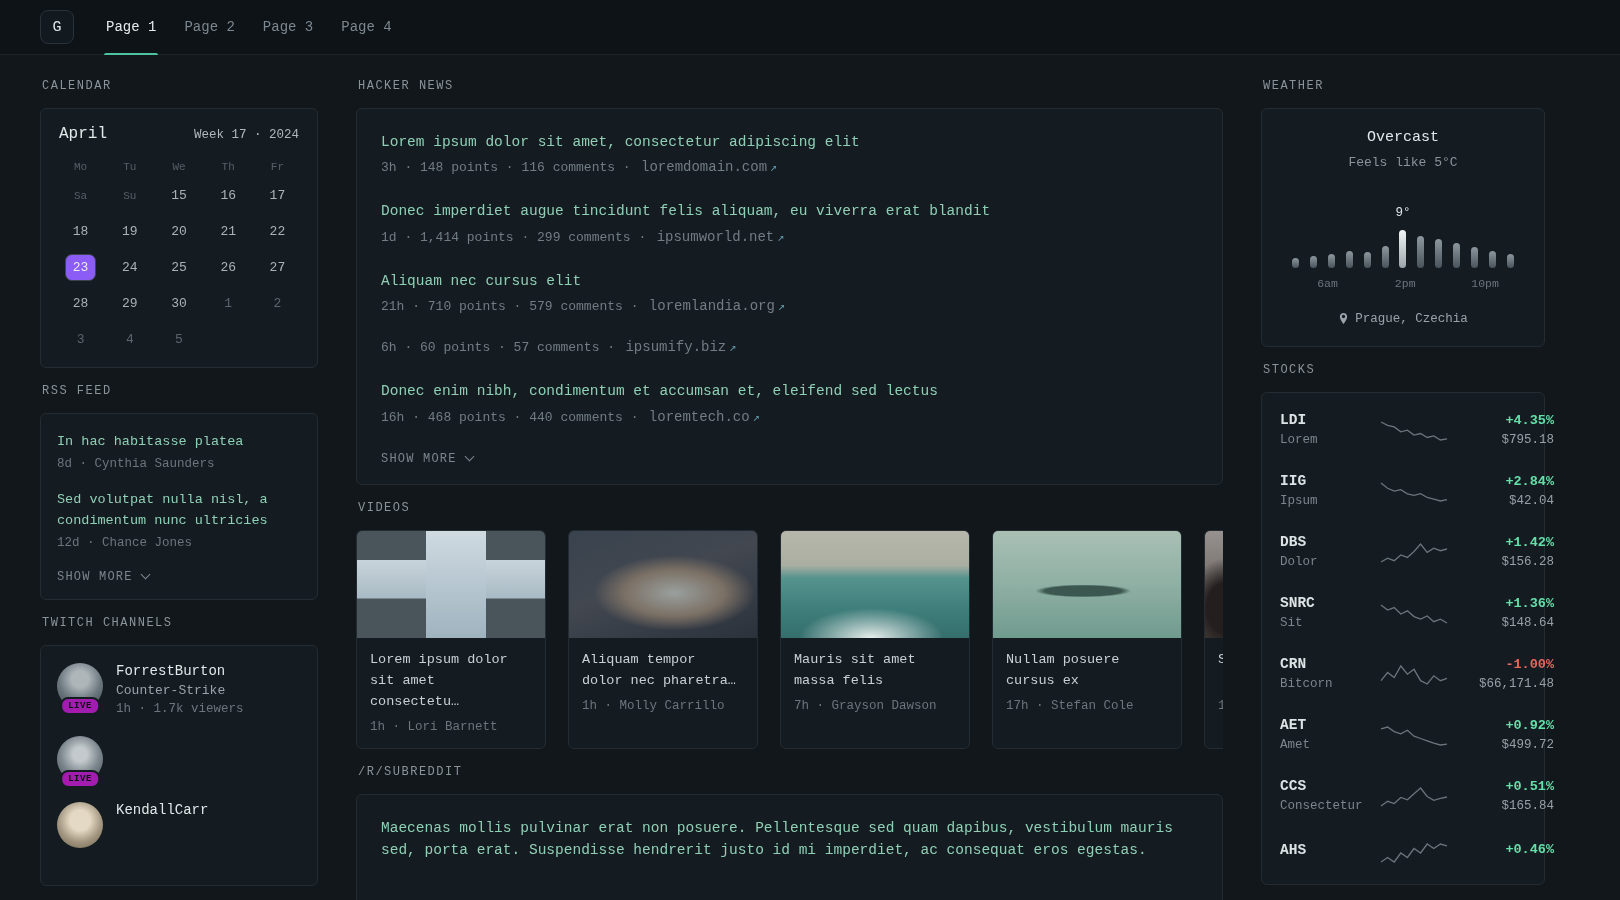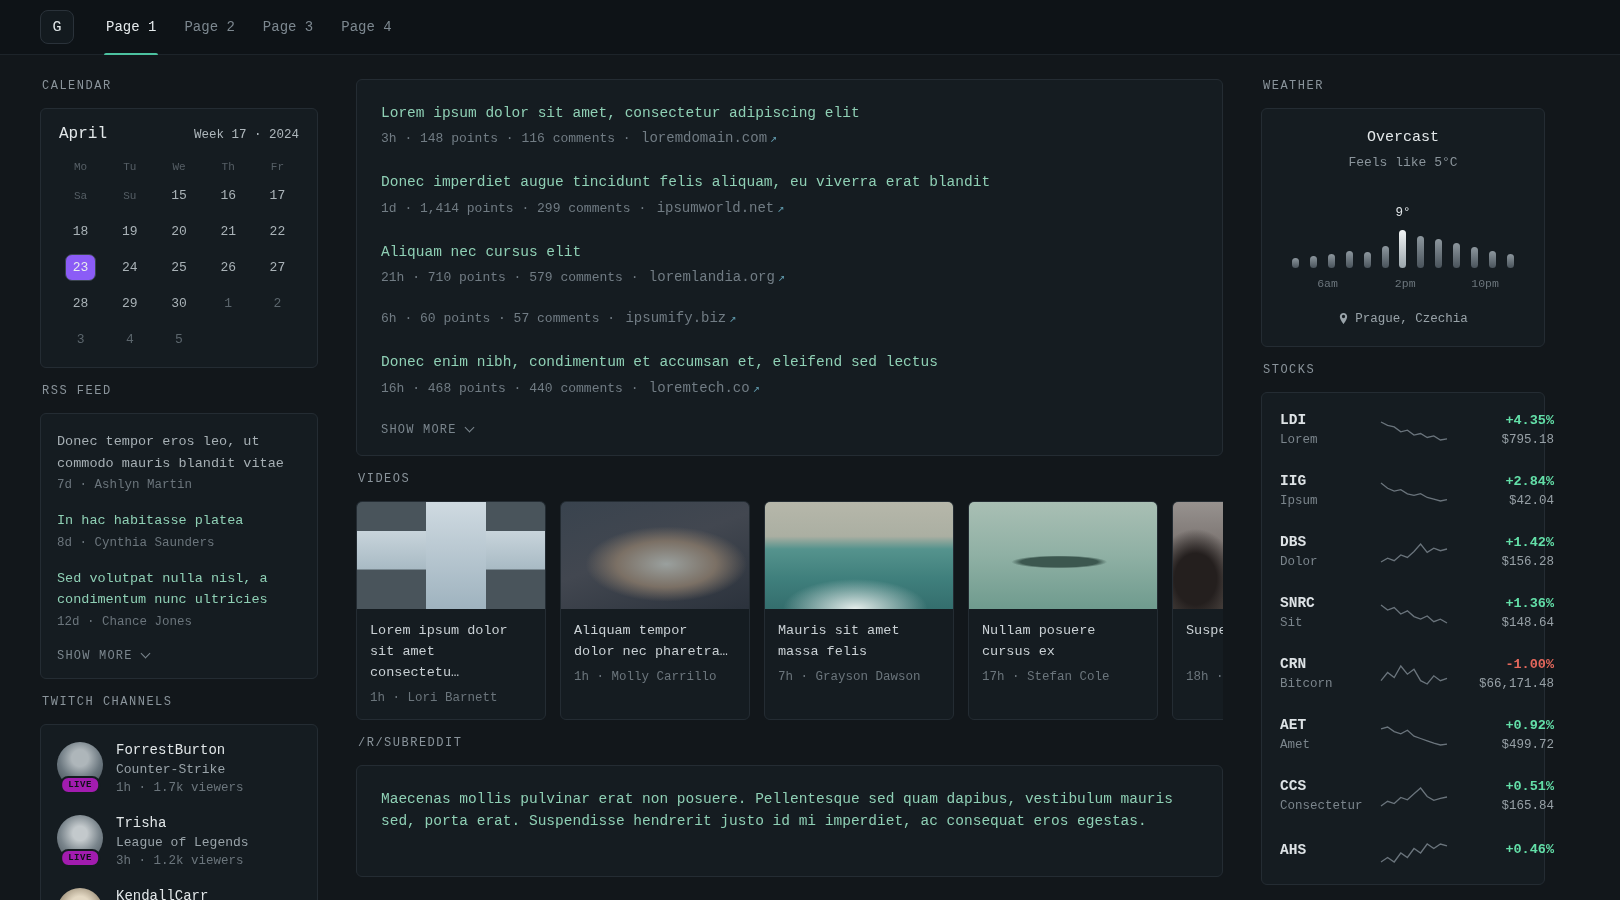--- a/index.html
+++ b/index.html
@@ -57,21 +57,21 @@
 
   
   .feed-card { padding:22px 24px 18px; }
   .feed-item { margin-bottom:25px; }
   .feed-title { display:block; color:#8fd0b5; font-size:14.5px; line-height:1.55; margin-bottom:6px; cursor:pointer; }
   .feed-meta { color:#717c84; font-size:13px; }
   .feed-domain { color:#717c84; cursor:pointer; margin-left:2px; }
   .ext-icon { color:#5e96a8; font-size:12px; margin-left:3px; }
 
   
-  .videos-row { display:flex; gap:14px; overflow:hidden; }
+  .videos-row { display:flex; gap:22px; overflow:hidden; }
   .video-card { width:190px; flex:none; background:#151c21; border:1px solid #242c33; border-radius:6px; overflow:hidden; cursor:pointer; }
   .thumb { height:107px; }
   .thumb-1 { background-color:#49545b;
     background-image:linear-gradient(180deg,#cfdae1,#9fb3bf), linear-gradient(180deg,#c8d4db,#a8bac4);
     background-size:32% 100%, 100% 36%; background-position:54% 0, 0 42%; background-repeat:no-repeat; }
   .thumb-2 { background:radial-gradient(ellipse 55% 45% at 56% 58%, #9aa09e 0%, #7b7065 48%, rgba(0,0,0,0) 78%),
     linear-gradient(160deg,#39434e 0%, #424750 45%, #2b323c 100%); }
   .thumb-3 { background:radial-gradient(ellipse 55% 40% at 48% 100%, #e6eeec 0%, rgba(230,238,236,0) 70%),
     linear-gradient(180deg,#b6b7aa 0%, #abafa2 32%, #55938d 44%, #3f7f7c 72%, #346e6d 100%); }
   .thumb-4 { background:radial-gradient(ellipse 34% 8% at 48% 56%, #3c574f 0 60%, rgba(0,0,0,0) 75%),
@@ -165,24 +165,20 @@
           <span class="cal-day dim">4</span>
           <span class="cal-day dim">5</span>
         </div>
       </div>
     </section>
 
     <section class="section">
       <h2 class="sec-title">RSS FEED</h2>
       <div class="card rss-card">
         <div class="rss-item">
-          <a class="rss-title muted">Donec tempor eros leo, ut commodo mauris blandit vitae</a>
-          <div class="rss-meta">7d · Ashlyn Martin</div>
-        </div>
-        <div class="rss-item">
           <a class="rss-title">In hac habitasse platea</a>
           <div class="rss-meta">8d · Cynthia Saunders</div>
         </div>
         <div class="rss-item">
           <a class="rss-title">Sed volutpat nulla nisl, a condimentum nunc ultricies</a>
           <div class="rss-meta">12d · Chance Jones</div>
         </div>
         <div class="show-more">
           <span>SHOW MORE</span>
           <span class="chev"></span>
@@ -202,41 +198,37 @@
             <div class="tw-name">ForrestBurton</div>
             <div class="tw-game">Counter-Strike</div>
             <div class="tw-meta">1h · 1.7k viewers</div>
           </div>
         </div>
         <div class="tw-row">
           <div class="avatar-wrap">
             <div class="avatar a2"></div>
             <span class="live-badge">LIVE</span>
           </div>
-          <div>
-            <div class="tw-name">Trisha</div>
-            <div class="tw-game">League of Legends</div>
-            <div class="tw-meta">3h · 1.2k viewers</div>
-          </div>
         </div>
         <div class="tw-row">
           <div class="avatar-wrap">
             <div class="avatar a3"></div>
           </div>
           <div>
             <div class="tw-name">KendallCarr</div>
           </div>
         </div>
       </div>
     </section>
   </div>
 
   <div class="col">
 
     <section class="section">
+      <h2 class="sec-title">HACKER NEWS</h2>
       <div class="card feed-card">
 
         <div class="feed-item">
           <a class="feed-title">Lorem ipsum dolor sit amet, consectetur adipiscing elit</a>
           <span class="feed-meta">3h · 148 points · 116 comments ·</span>
           <a class="feed-domain">loremdomain.com</a><span class="ext-icon">↗</span>
         </div>
         <div class="feed-item">
           <a class="feed-title">Donec imperdiet augue tincidunt felis aliquam, eu viverra erat blandit</a>
           <span class="feed-meta">1d · 1,414 points · 299 comments ·</span>

